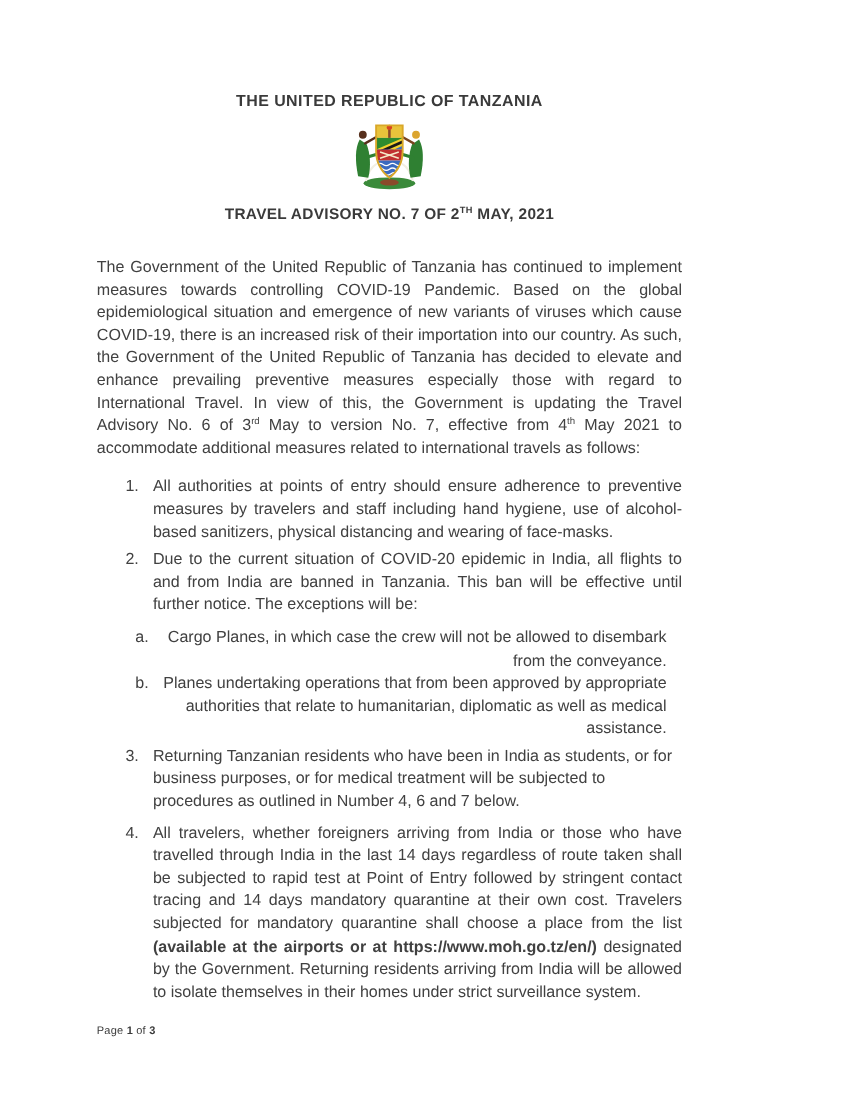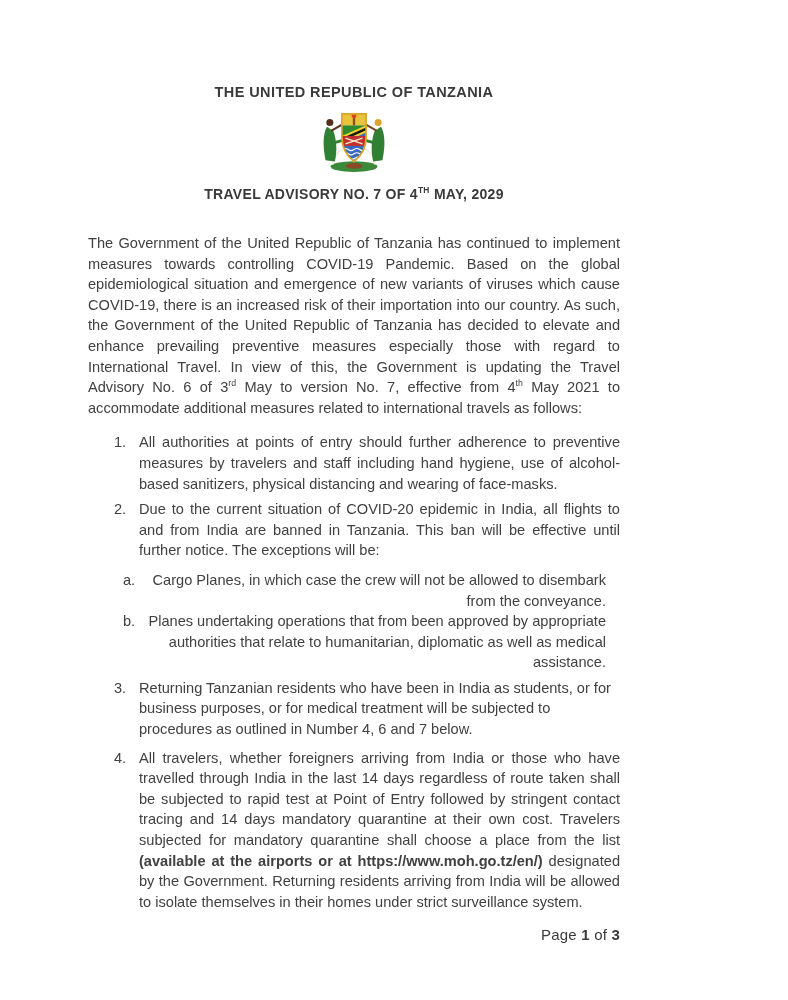--- a/index.html
+++ b/index.html
@@ -41,22 +41,22 @@
   .sub-list { list-style: none; margin-top: 4px; }
   .sub-list > .li { display: flex; }
   .sub-list > .li > .num { flex: none; width: 16px; margin-left: 35px; }
   .sub-list > .li > .li-content { flex: 1; padding-right: 14px; text-align: right; }
   .li-item3 { margin-top: 1px; }
   .li-item4 { margin-top: 8px; }
   .bold { font-weight: bold; }
   .page-footer {
     margin-top: auto;
     padding-bottom: 57px;
-    text-align: right;
-    font-size: 15px; color: #3a3a3a;
+    text-align: left;
+    font-size: 10px; color: #3a3a3a;
     letter-spacing: 0.2px;
   }
   .page-footer .bold { font-weight: bold; }
 </style>
 </head>
 <body>
 
 <div class="page">
 
   <div class="doc-header">
@@ -105,32 +105,32 @@
           <path d="M46 69 q4 -3 8 0 q4 3 8 0 q4 -3 8 0" stroke="#ffffff" stroke-width="1.6" fill="none"></path>
         </g>
 
         <rect x="58.4" y="12" width="3.2" height="11" fill="#8a4a2a"></rect>
         <circle cx="60" cy="9.5" r="3.4" fill="#d84420"></circle>
 
         <path d="M43 7 H77 V40 C77 55 70 66 60 74 C50 66 43 55 43 40 Z" fill="none" stroke="#d9a728" stroke-width="2.4"></path>
       </svg>
     </div>
 
-    <div class="advisory-title"><span>TRAVEL ADVISORY NO. 7 OF 4</span><span class="sup">TH</span><span> MAY, 2029</span></div>
+    <div class="advisory-title"><span>TRAVEL ADVISORY NO. 7 OF 2</span><span class="sup">TH</span><span> MAY, 2021</span></div>
   </div>
 
   <div class="body-text">
 
     <p class="intro"><span>The Government of the United Republic of Tanzania has continued to implement measures towards controlling COVID-19 Pandemic. Based on the global epidemiological situation and emergence of new variants of viruses which cause COVID-19, there is an increased risk of their importation into our country. As such, the Government of the United Republic of Tanzania has decided to elevate and enhance prevailing preventive measures especially those with regard to International Travel. In view of this, the Government is updating the Travel Advisory No. 6 of 3</span><span class="sup">rd</span><span> May to version No. 7, effective from 4</span><span class="sup">th</span><span> May 2021 to accommodate additional measures related to international travels as follows:</span></p>
 
     <ol class="adv-list">
 
       <li class="li">
         <span class="num">1.</span>
-        <div class="li-content justify">All authorities at points of entry should further adherence to preventive measures by travelers and staff including hand hygiene, use of alcohol-based sanitizers, physical distancing and wearing of face-masks.</div>
+        <div class="li-content justify">All authorities at points of entry should ensure adherence to preventive measures by travelers and staff including hand hygiene, use of alcohol-based sanitizers, physical distancing and wearing of face-masks.</div>
       </li>
 
       <li class="li">
         <span class="num">2.</span>
         <div class="li-content justify">Due to the current situation of COVID-20 epidemic in India, all flights to and from India are banned in Tanzania. This ban will be effective until further notice. The exceptions will be:</div>
       </li>
 
       <li class="li">
         <div class="li-content">
           <ol class="sub-list">

